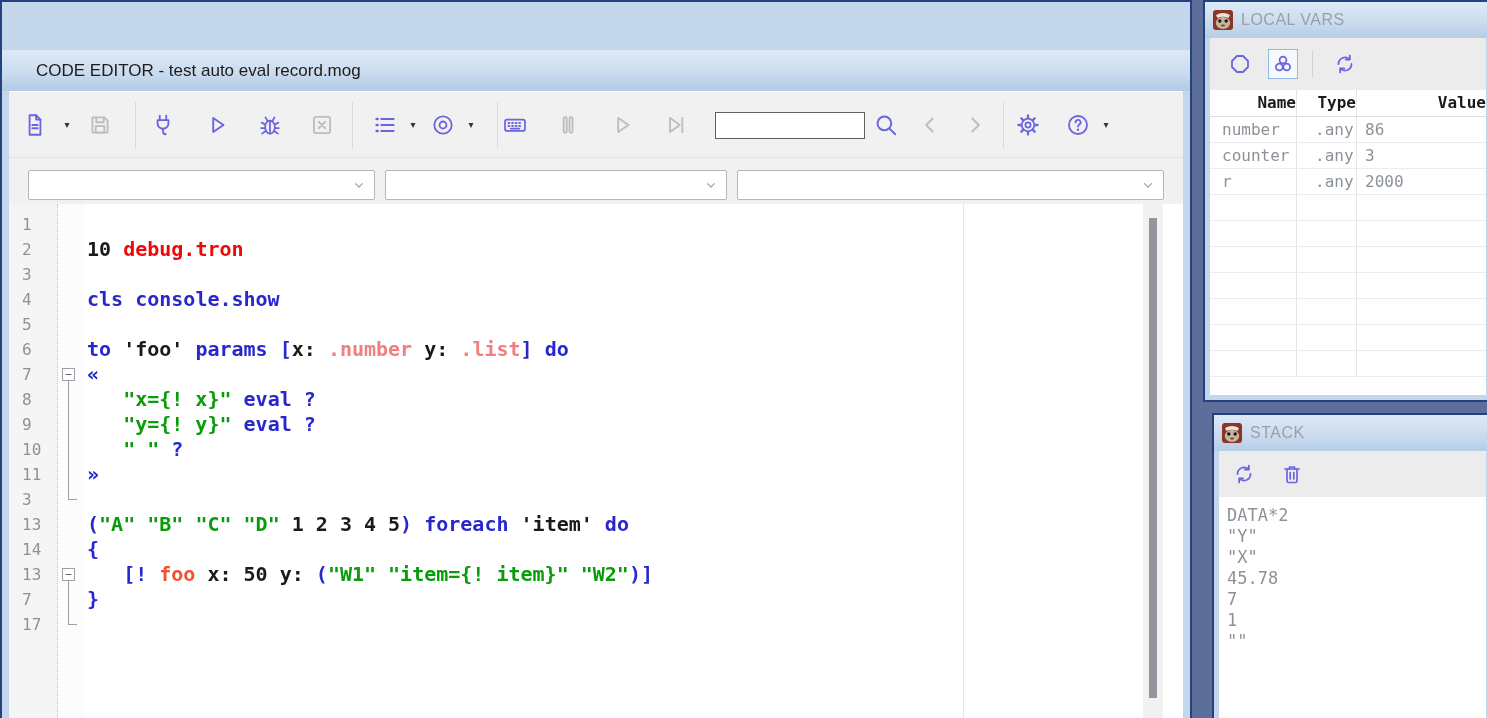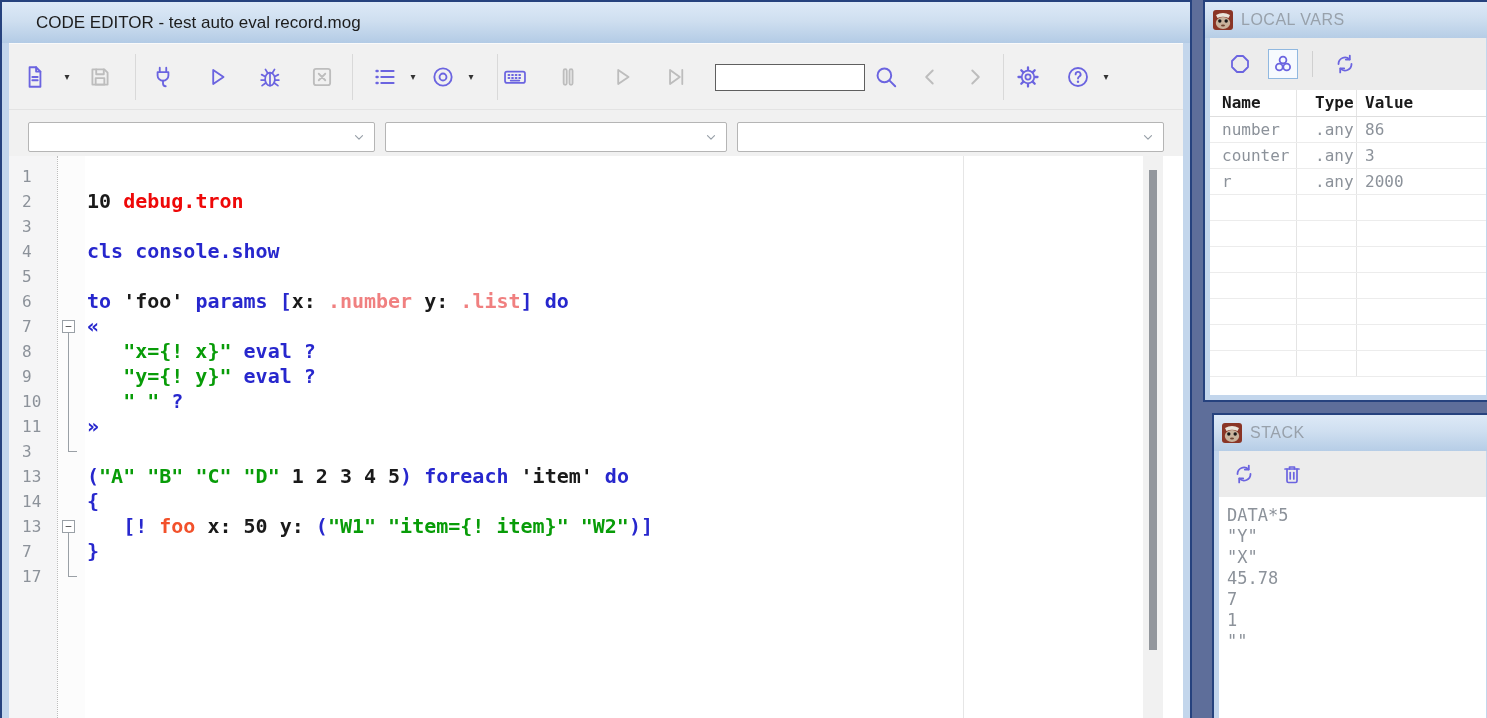--- a/index.html
+++ b/index.html
@@ -2,21 +2,21 @@
 <html><head>
 <meta charset="utf-8">
 <style>
   * { margin:0; padding:0; box-sizing:border-box; }
   html,body { width:1487px; height:718px; overflow:hidden; }
   body { background:#5e6e9a; font-family:"Liberation Sans", sans-serif; position:relative; }
 
   
   .win { position:absolute; border:2px solid #26427e; background:#c3d6ec; }
   .win-title { height:41px; display:flex; align-items:center;
-    background:linear-gradient(180deg,#dde9f7 0%,#cfdff0 45%,#b3cbe5 100%); }
+    background:linear-gradient(180deg,#dde9f7 0%,#cfdff0 45%,#b3cbe5 100%);margin-top:48px; }
   .main-title-text { font-size:17px; color:#1c1c1c; padding-left:34px; white-space:nowrap; }
 
   
   #editor-win { left:0; top:0; width:1192px; height:730px; }
   .client { margin:0 7px; width:1174px; background:#f1f1f1; display:flex; flex-direction:column; height:687px; }
 
   
   .toolbar { position:relative; height:66px; background:#f1f1f1; border-top:1px solid #fafafa; flex:none; }
   .tb-item { position:absolute; top:20px; width:26px; height:26px; display:flex; align-items:center; justify-content:center; }
   .tb-icon { color:#6b64e0; }
@@ -67,21 +67,21 @@
   .panel-toolbar { background:#ececec; position:relative; flex:none; }
   .pt-btn { position:absolute; width:30px; height:30px; display:flex; align-items:center; justify-content:center; color:#6b64e0; }
   .pt-btn.selected { border:1px solid #90b8e0; background:#f6fafe; }
   .pt-sep { position:absolute; width:1px; height:26px; background:#d0d0d0; }
 
   #localvars-win { left:1203px; top:0; width:290px; height:402px; }
   #localvars-win .panel-client { height:357px; }
   #lv-toolbar { height:52px; }
   .lv-table { flex:1; overflow:hidden; font-family:"DejaVu Sans Mono",monospace; font-size:16px; }
   .lv-row { display:flex; height:26px; line-height:25px; border-bottom:1px solid #ececec; color:#8c929a; }
-  .lv-row.header { font-weight:bold; color:#1a1a1a; border-bottom:1px solid #dedede; height:27px; }
+  .lv-row.header { font-weight:bold; color:#1a1a1a; border-bottom:1px solid #dedede; height:27px;text-align:right; }
   .lv-c0 { width:87px; padding-left:12px; border-right:1px solid #e4e4e4; flex:none; }
   .lv-c1 { width:48px; padding-left:6px; border-right:1px solid #e4e4e4; flex:none;margin-left:12px; }
   .lv-c2 { flex:1; padding-left:8px; }
 
   #stack-win { left:1212px; top:413px; width:281px; height:320px; }
   #stack-win .panel-client { height:275px; }
   #stack-toolbar { height:46px; }
   .stack-list { flex:1; padding:8px 0 0 8px; font-family:"DejaVu Sans Mono",monospace; font-size:17px; color:#8c929a; }
   .stack-item { height:21px; line-height:21px; white-space:pre; }
 
@@ -420,21 +420,21 @@
         <svg class="ic" width="24" height="24" viewBox="0 0 24 24" fill="none" stroke="currentColor" stroke-width="1.7" stroke-linecap="round" stroke-linejoin="round">
             <path d="M5 7h14"></path>
             <path d="M9.5 7V5h5v2"></path>
             <path d="M7 7v12a1.5 1.5 0 0 0 1.5 1.5h7A1.5 1.5 0 0 0 17 19V7"></path>
             <line x1="10.2" y1="10.5" x2="10.2" y2="17"></line>
             <line x1="13.8" y1="10.5" x2="13.8" y2="17"></line>
           </svg>
       </div>
     </div>
     <div class="stack-list">
-        <div class="stack-item">DATA*5</div>
+        <div class="stack-item">DATA*2</div>
         <div class="stack-item">"Y"</div>
         <div class="stack-item">"X"</div>
         <div class="stack-item">45.78</div>
         <div class="stack-item">7</div>
         <div class="stack-item">1</div>
         <div class="stack-item">""</div>
       </div>
   </div>
 </div>
 

